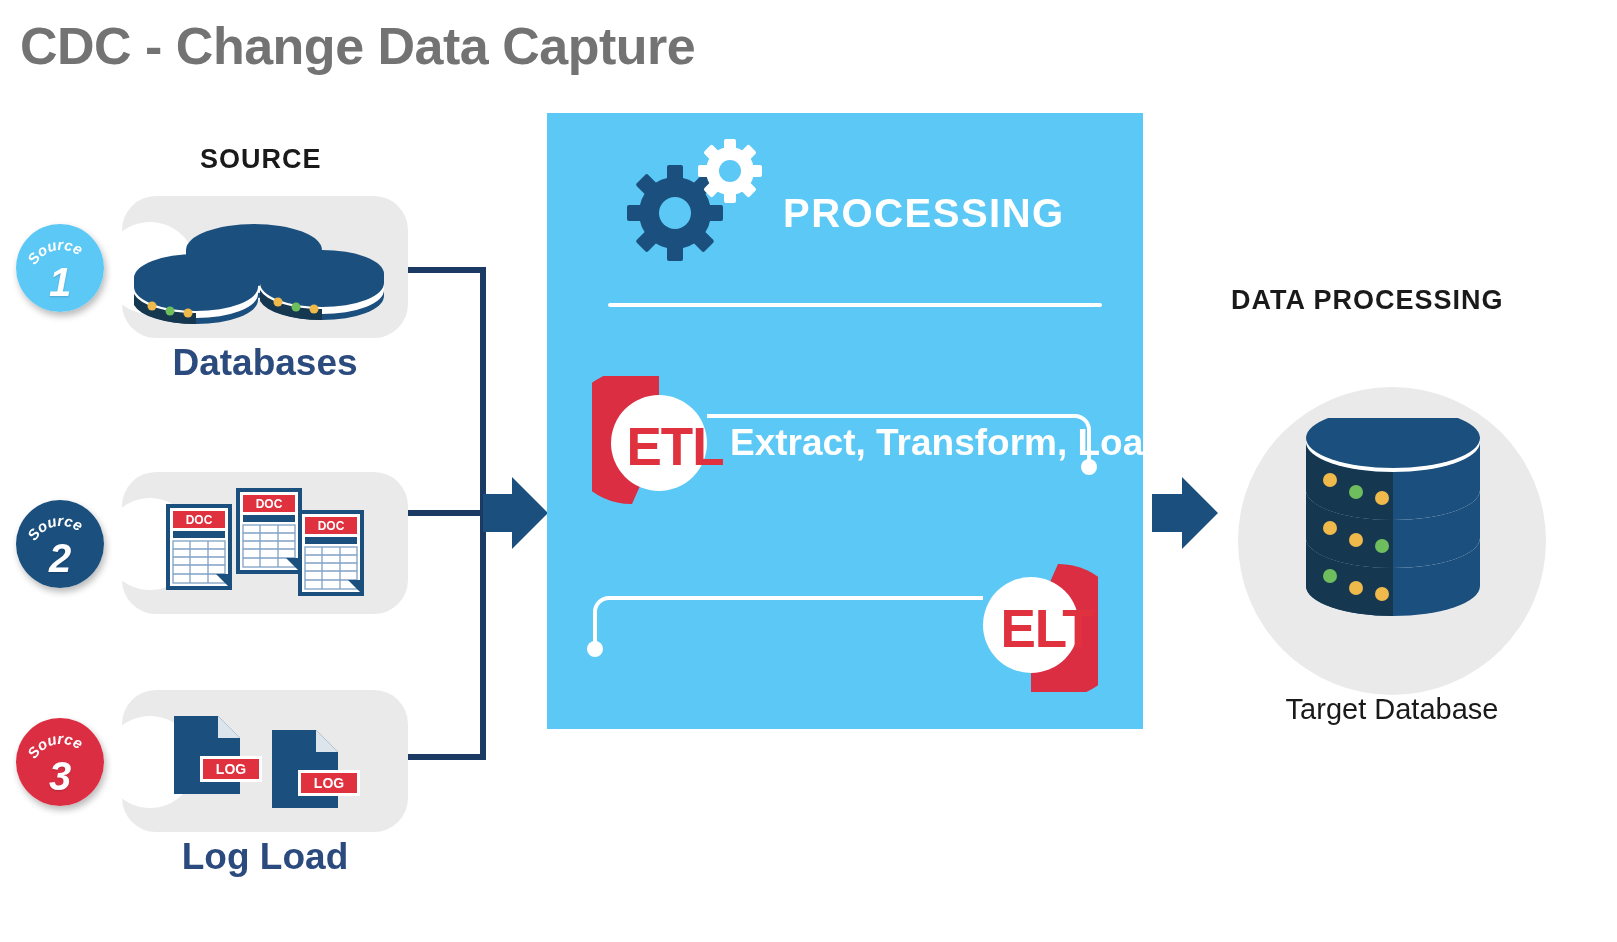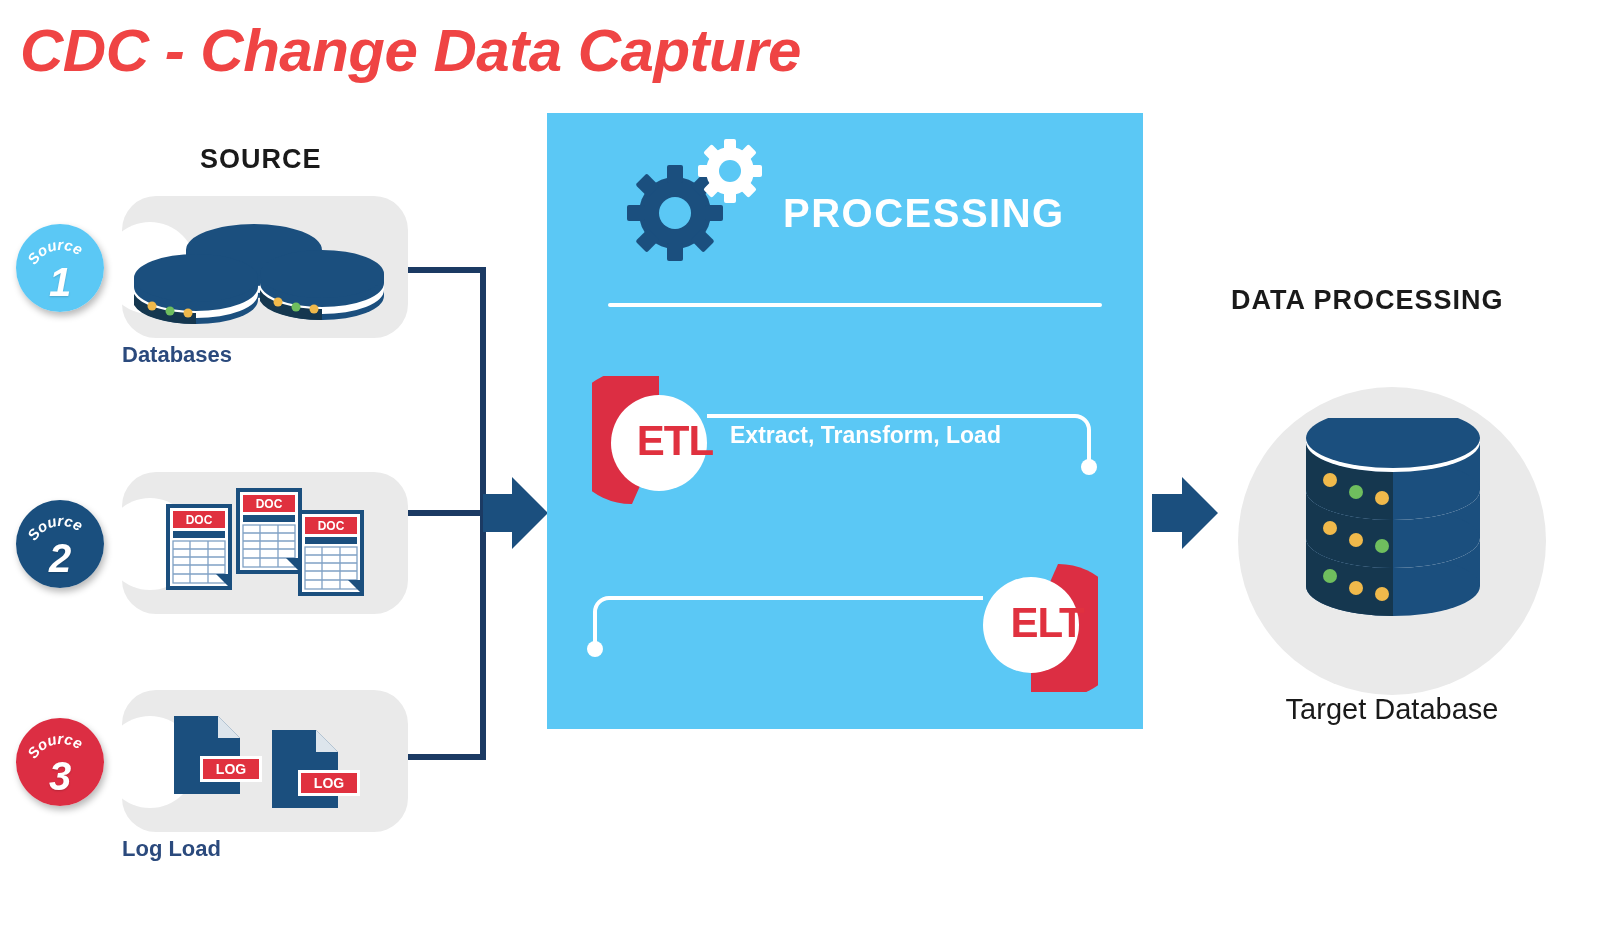--- a/index.html
+++ b/index.html
@@ -21,26 +21,25 @@
     left: 0; top: 0;
     width: 1617px;
     height: 942px;
   }
 
   
   .page-title {
     position: absolute;
     left: 20px;
     top: 16px;
-    font-size: 60px;
+    font-size: 52px;
     font-weight: bold;
-    color: #ef4444;
+    color: #737373;
     letter-spacing: -0.5px;
     white-space: nowrap;
-    font-style: italic;
   }
 
   
   .col-header {
     position: absolute;
     font-size: 27px;
     font-weight: bold;
     color: #1a1a1a;
     letter-spacing: 1px;
     white-space: nowrap;
@@ -99,22 +98,22 @@
     font-style: italic;
     color: #ffffff;
     line-height: 1;
     text-shadow: 0 1px 2px rgba(0,0,0,0.18);
   }
   .source-label {
     position: absolute;
     left: 114px;
     top: 146px;
     width: 286px;
-    text-align: left;
-    font-size: 22px;
+    text-align: center;
+    font-size: 37px;
     font-weight: 600;
     color: #2b4a7d;
     white-space: nowrap;
   }
 
   
   #connectors {
     position: absolute;
     left: 0; top: 0;
     width: 1617px; height: 942px;
@@ -170,41 +169,41 @@
 
   .method-badge {
     position: absolute;
     width: 134px;
     height: 134px;
     top: 8px;
   }
   .method-badge .ring { position: absolute; left:0; top:0; }
   .method-text {
     position: absolute;
-    font-size: 23px;
+    font-size: 37px;
     font-weight: bold;
     color: #ffffff;
     white-space: nowrap;
     top: 54px;
   }
   .method-line { position: absolute; left: 0; top: 0; }
 
   #badge-etl  { left: 45px; }
   #text-etl   { left: 183px; }
   #badge-elt  { left: 417px; }
   #text-elt   { left: 73px; }
   #badge-repl { left: 45px; }
   #text-repl  { left: 240px; }
 
   .badge-letters {
     position: absolute;
     left: 0; right: 0;
     top: 44px;
     text-align: center;
-    font-size: 42px;
+    font-size: 53px;
     font-weight: bold;
     color: #e0313f;
     line-height: 1;
     letter-spacing: -1px;
     margin-left: 32px;
   }
 
   
   #dw-circle {
     position: absolute;

